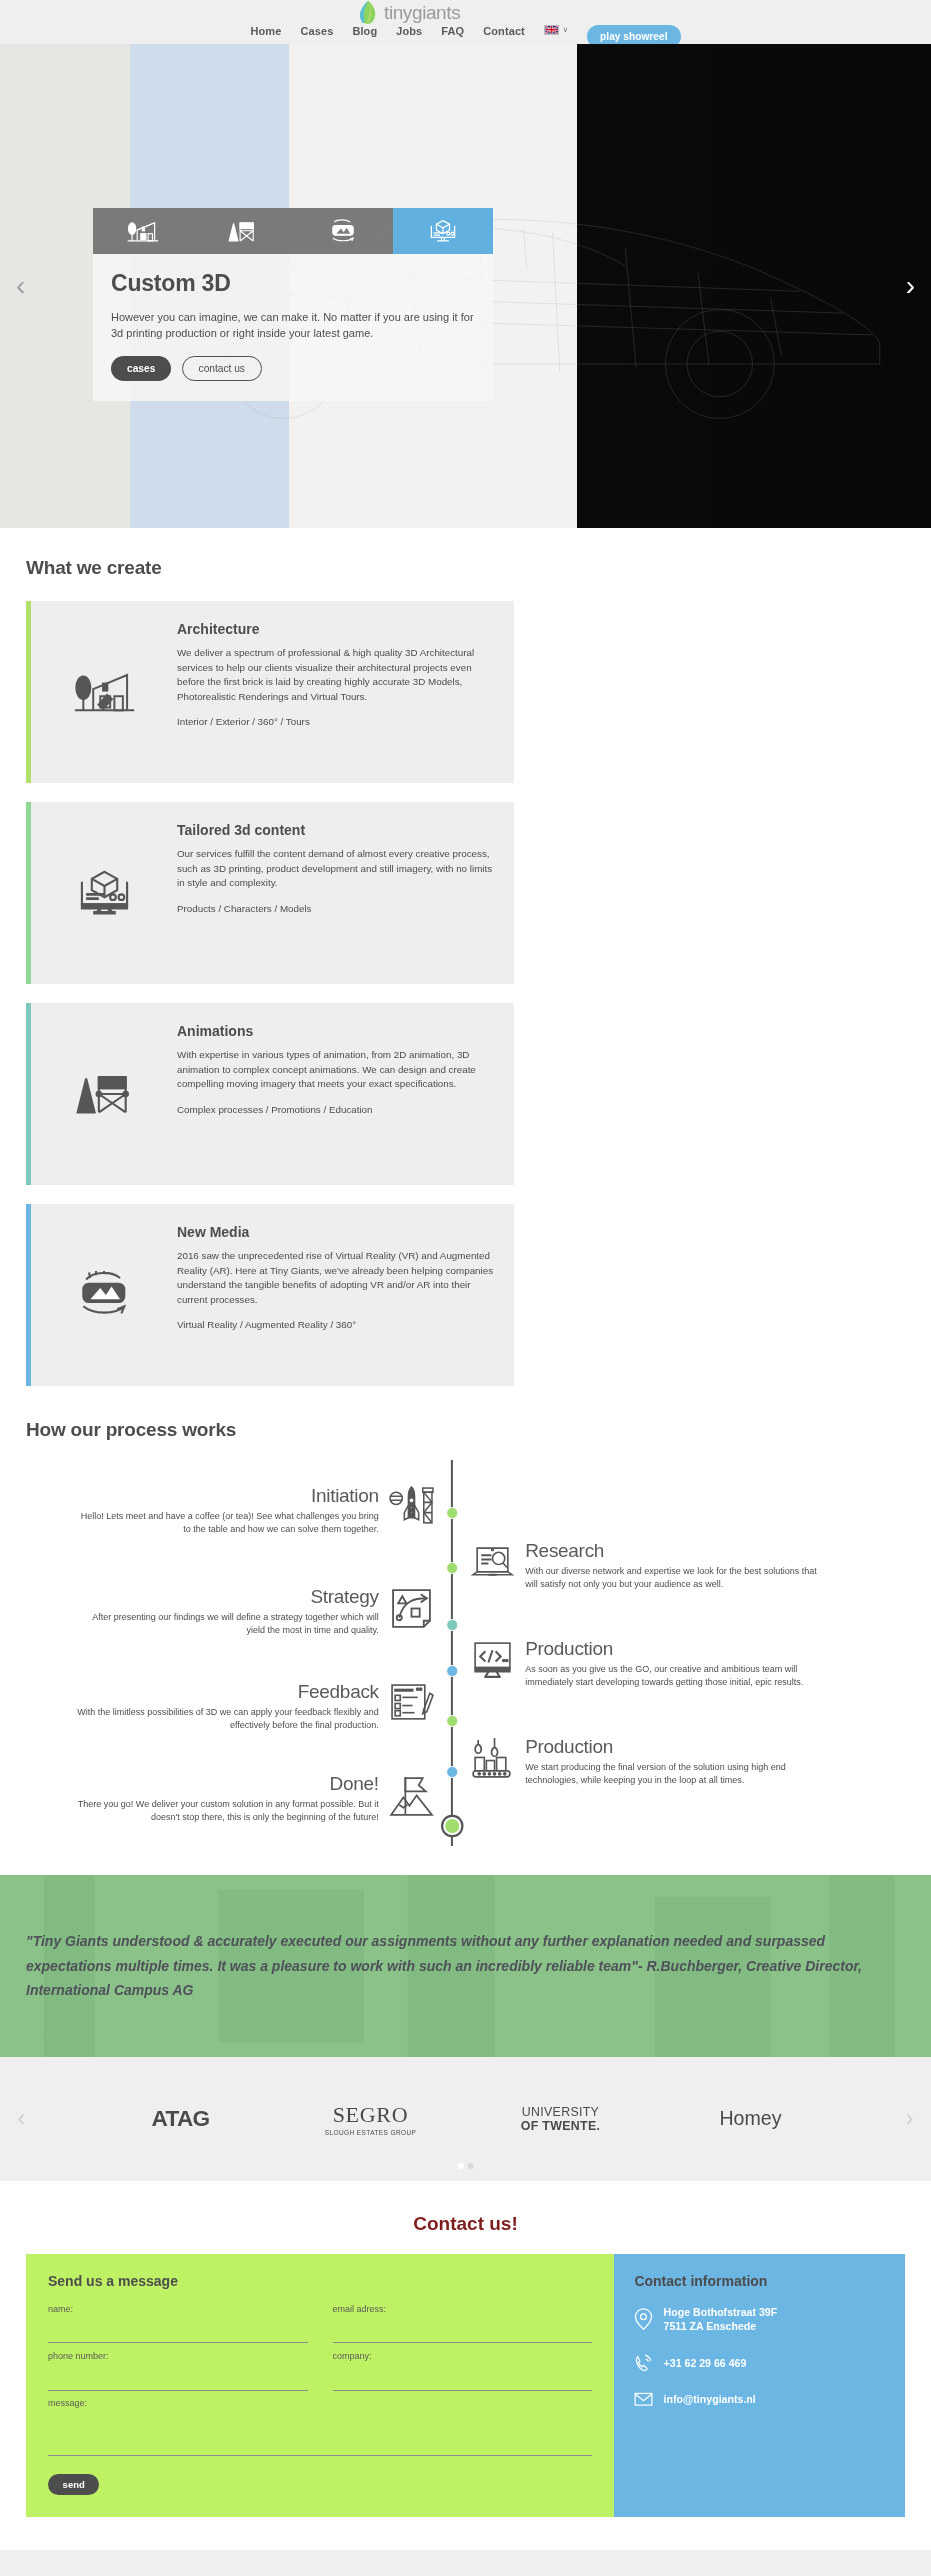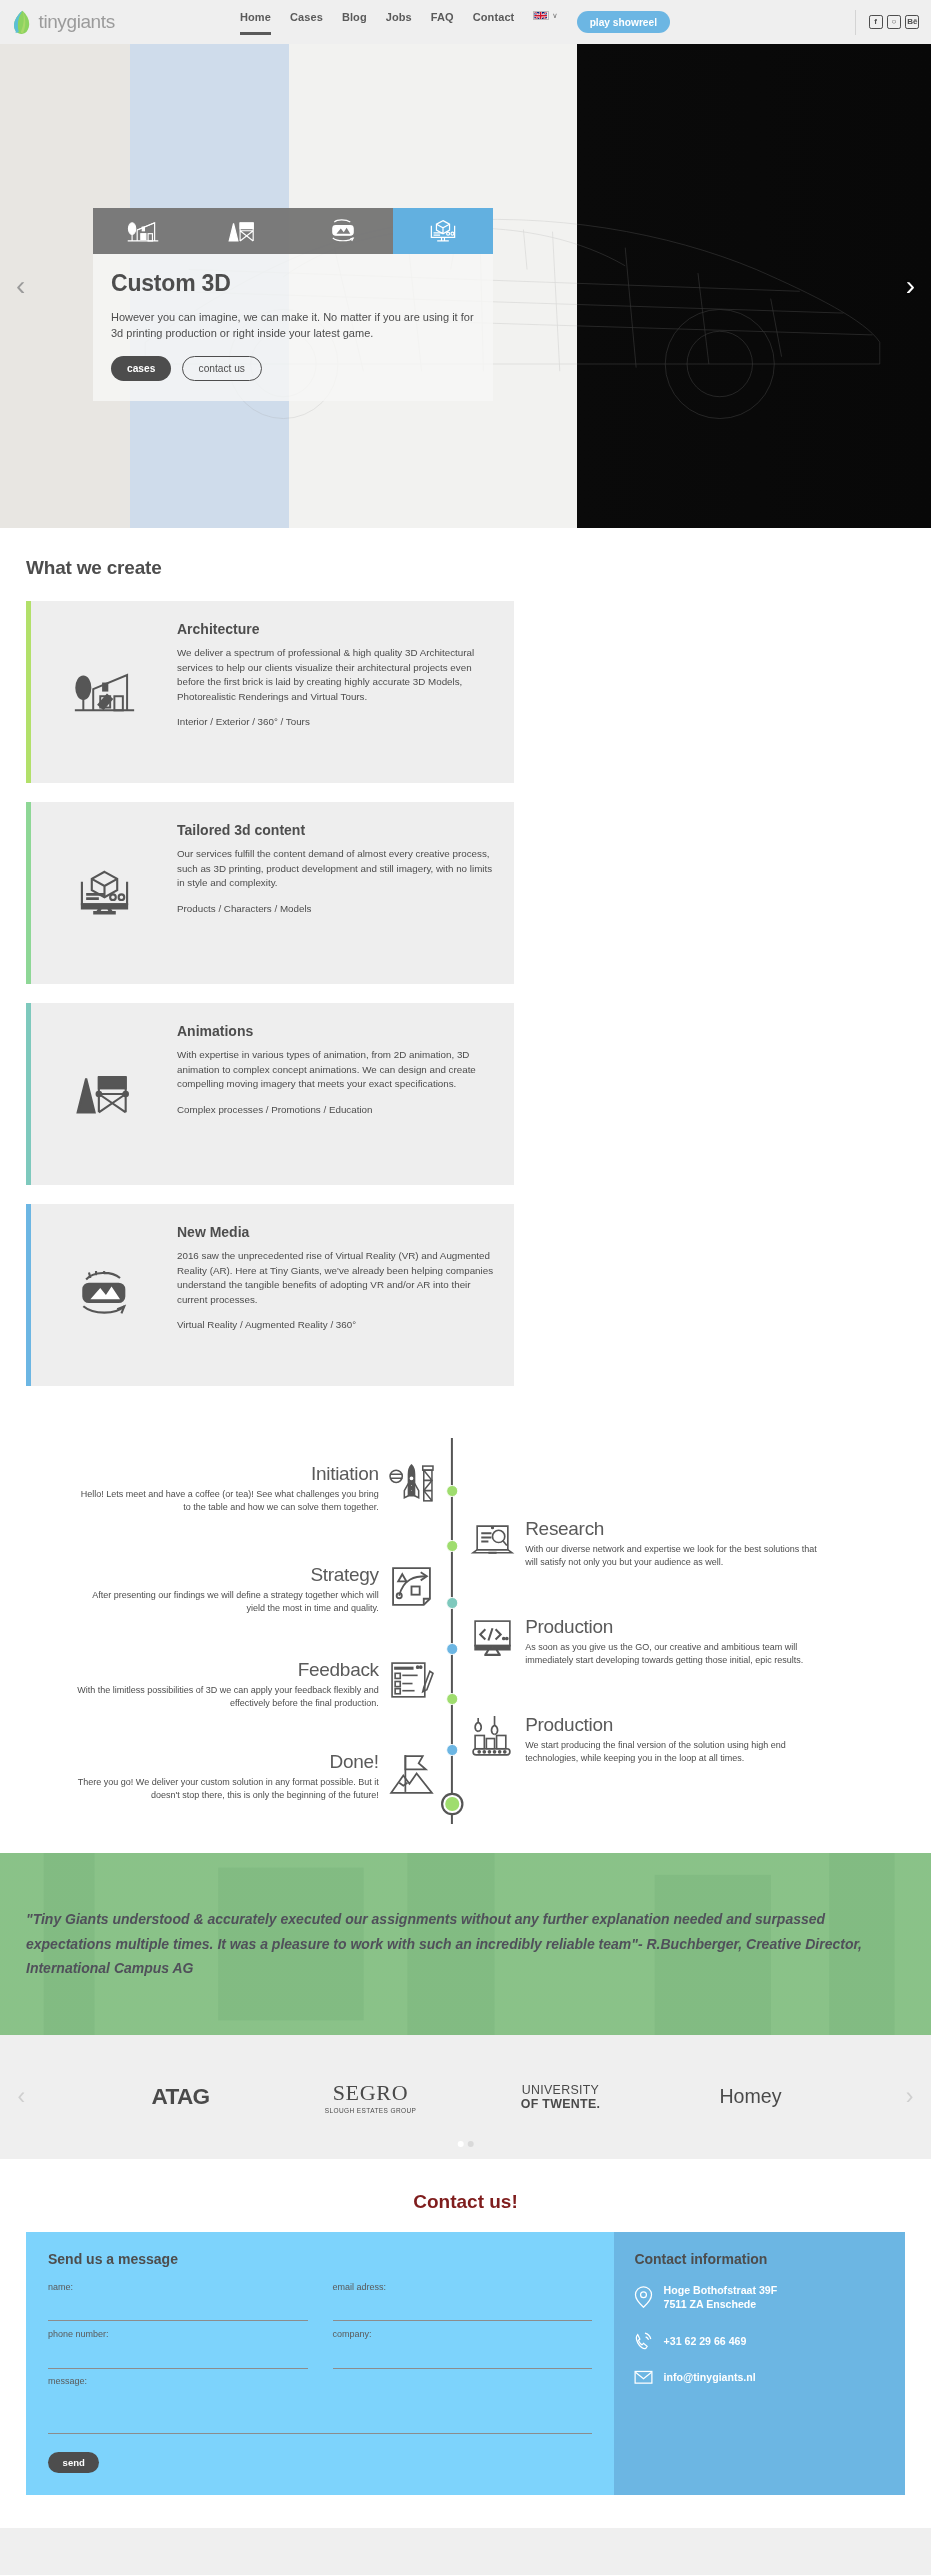--- a/index.html
+++ b/index.html
@@ -12,20 +12,21 @@
   }
   .wrap { width: 931px; position: relative; }
 
   
   .topbar {
     height: 44px;
     background: #efefef;
     display: flex;
     align-items: center;
     position: relative;
+    flex-direction: column;
   }
   .logo-area { display: flex; align-items: center; padding-left: 13px; width: 240px; }
   .logo-mark { width: 19px; height: 25px; margin-right: 6.5px; }
   .logo-text { font-size: 19px; color: #9b9b9b; letter-spacing: -0.4px; font-weight: 300; }
 
   .mainnav { display: flex; align-items: flex-start; gap: 19px; flex: 1; }
   .mainnav a {
     font-size: 11px; color: #5a5a5a; text-decoration: none; font-weight: 600;
     letter-spacing: 0.1px; position: relative; padding-bottom: 2.2px;
   }
@@ -150,21 +151,21 @@
   .cl-arrow { position: absolute; font-size: 23px; color: #cfcfcf; cursor: pointer; font-weight:300; }
   .cl-arrow.l { left: 17.5px; } .cl-arrow.r { right: 17.5px; }
   .dots { position: absolute; bottom: 11.6px; left: 50%; transform: translateX(-50%); display: flex; gap: 3.6px; }
   .dot { width: 6.5px; height: 6.5px; border-radius: 50%; background: #fff; }
   .dot.on { background: #d9d9d9; }
 
   
   .contact-wrap { padding: 32px 26px 33px 26px; }
   .contact-h { font-size: 19px; font-weight: 700; text-align: center; color: #7f1d1d; margin-bottom: 19px; }
   .contact-row { display: flex; gap: 0; }
-  .form-box { flex: 1; background: #7dd3fc; padding: 19px 22px 22px 22px; }
+  .form-box { flex: 1; background: #bef264; padding: 19px 22px 22px 22px; }
   .form-h { font-size: 14px; font-weight: 700; color: #4d4d4d; margin-bottom: 14.6px; }
   .frow { display: flex; gap: 25px; margin-bottom: 7.3px; }
   .fgrp { flex: 1; }
   .flabel { font-size: 9px; color: #5a5a5a; display: block; margin-bottom: 13px; }
   .finput {
     width: 100%; border: none; border-bottom: 0.7px solid #8c8c8c; background: transparent;
     outline: none; font-size: 9.5px; padding: 1.5px 0 2.9px 0; font-family: "Liberation Sans", sans-serif;
   }
   .ftext {
     width: 100%; height: 42px; border: none; border-bottom: 0.7px solid #8c8c8c;
@@ -387,20 +388,21 @@
         <div class="card-body">
           <div class="card-h">New Media</div>
           <div class="card-p">2016 saw the unprecedented rise of Virtual Reality (VR) and Augmented Reality (AR). Here at Tiny Giants, we've already been helping companies understand the tangible benefits of adopting VR and/or AR into their current processes.</div>
           <div class="card-tags">Virtual Reality / Augmented Reality / 360°</div>
         </div>
       </div>
     </div>
   </div>
 
   <div class="process-wrap">
+    <div class="section-title">How our process works</div>
 
     <div class="process-grid">
 
       <div class="proc-col proc-left">
         <div style="height:25px"></div>
         <div class="proc-step">
           <div class="proc-text-l">
             <div class="proc-h">Initiation</div>
             <div class="proc-p">Hello! Lets meet and have a coffee (or tea)! See what challenges you bring to the table and how we can solve them together.</div>
           </div>

